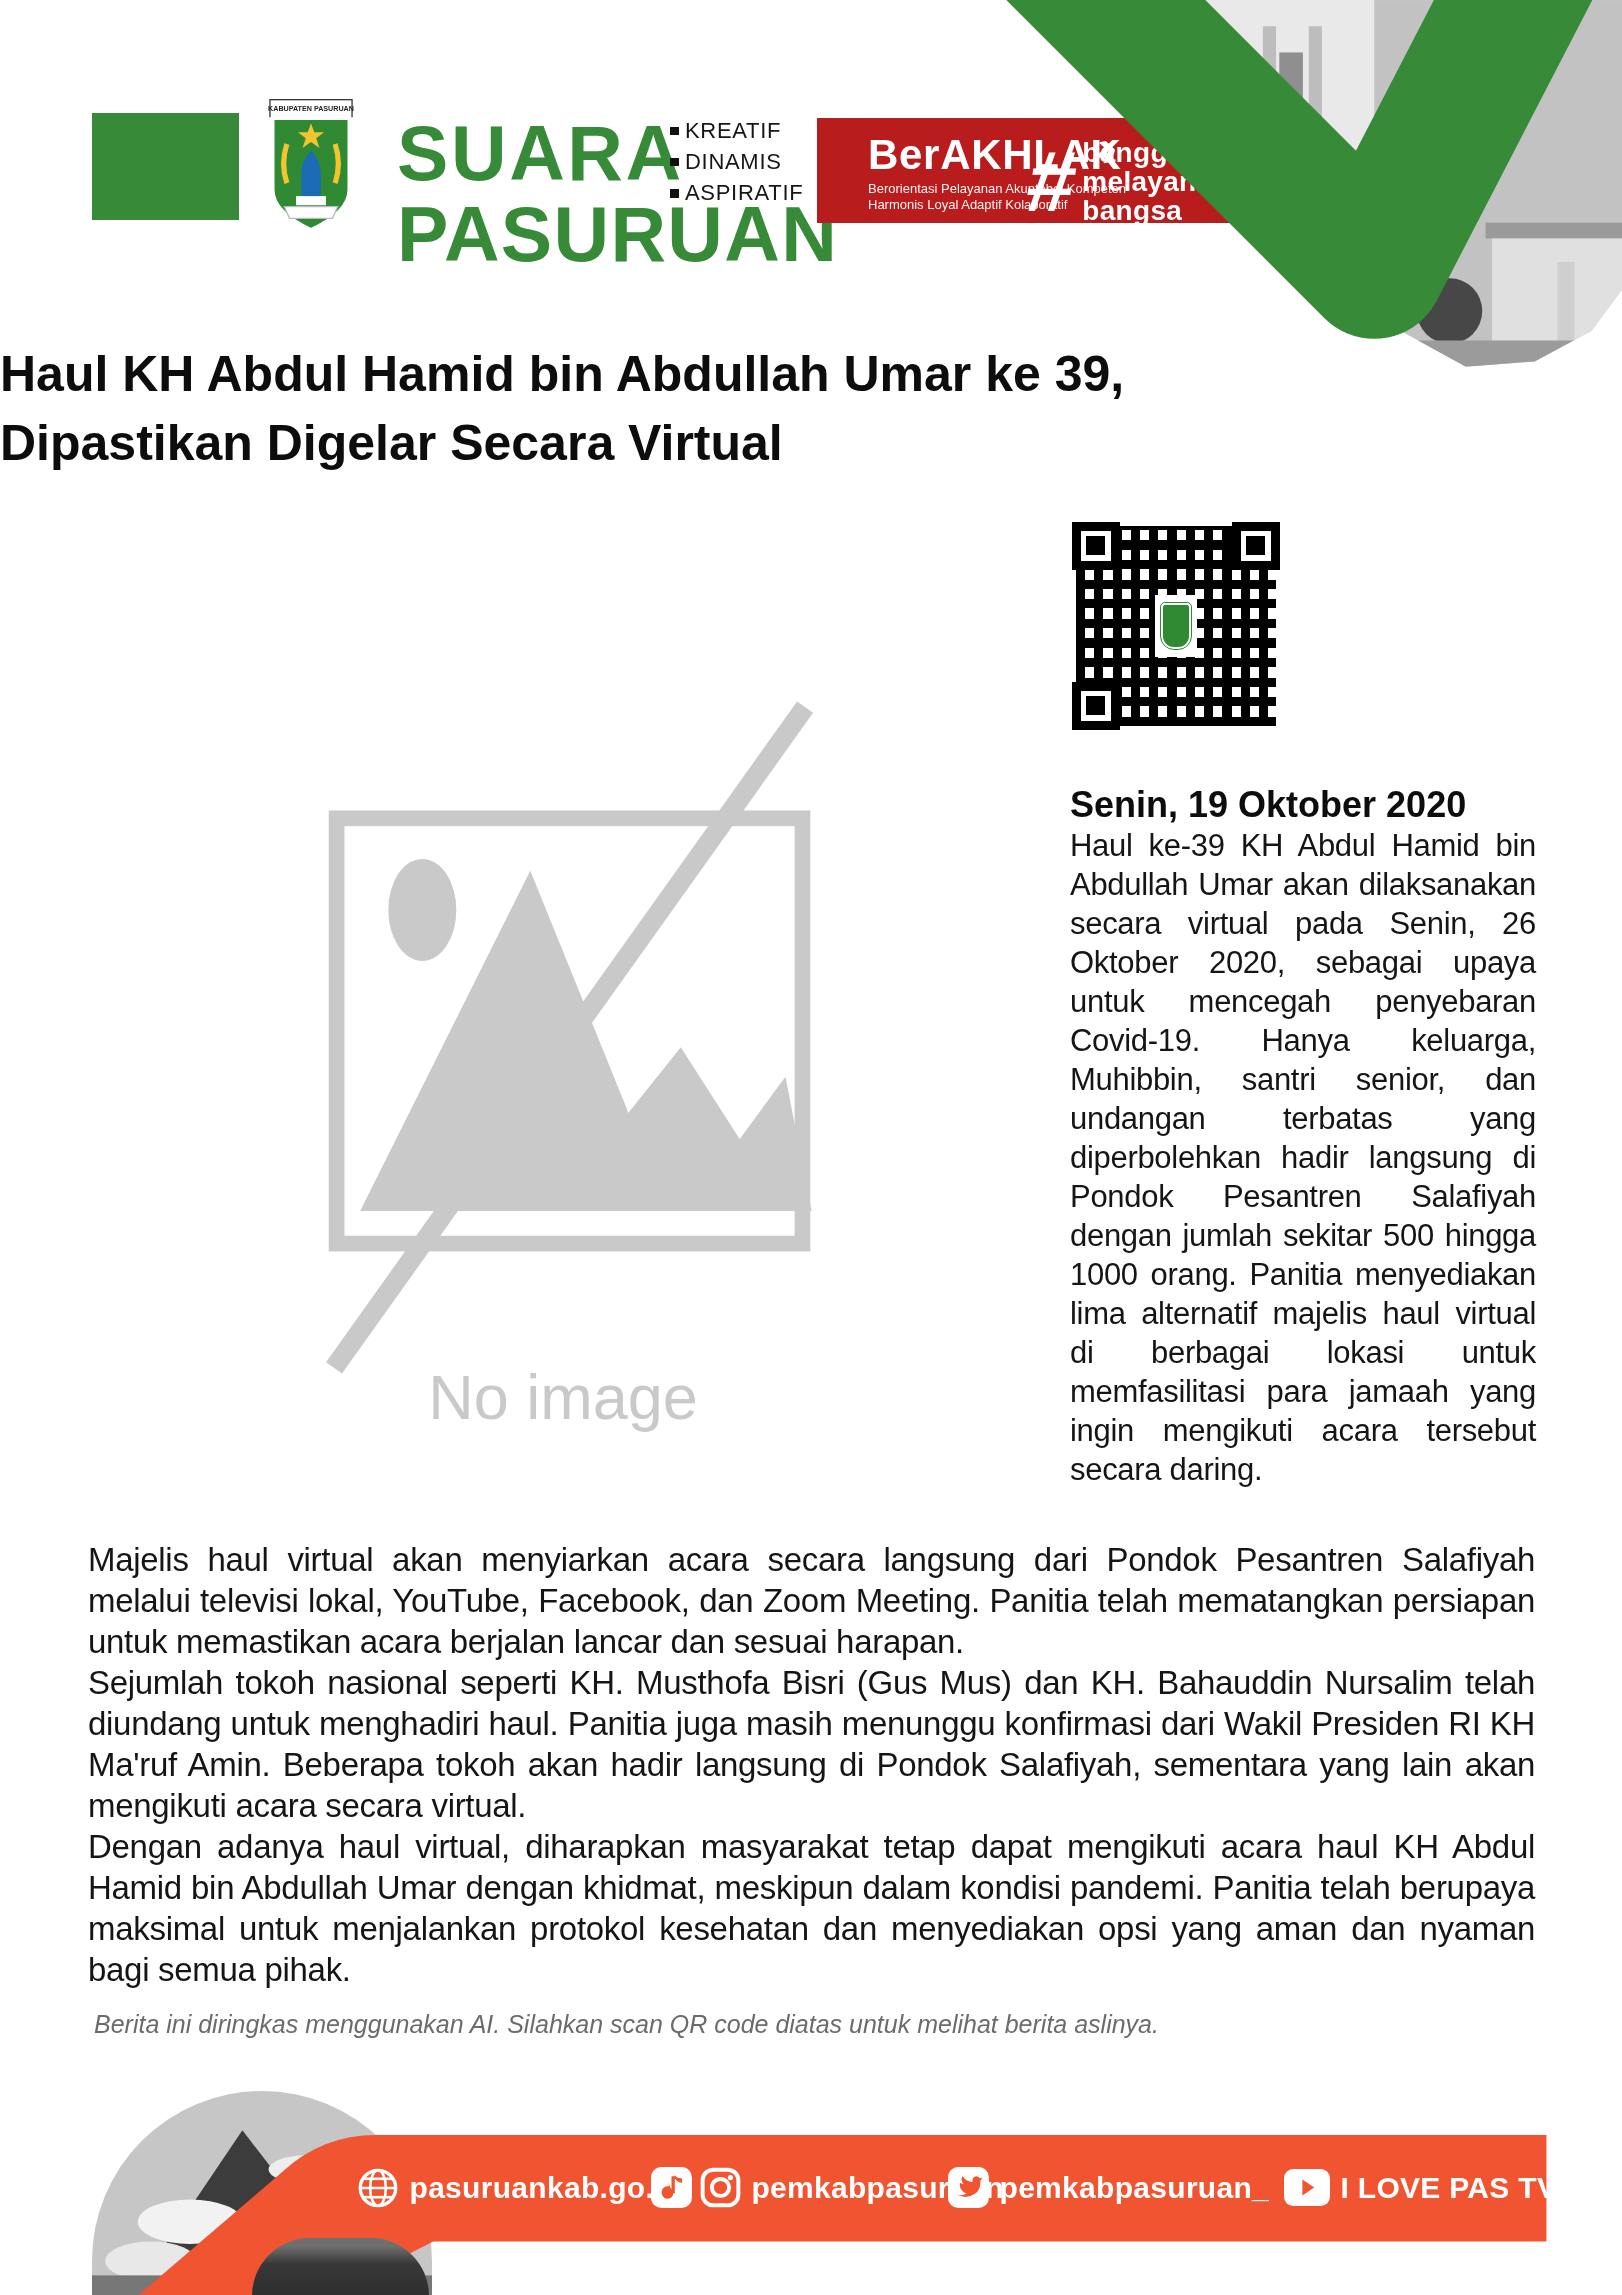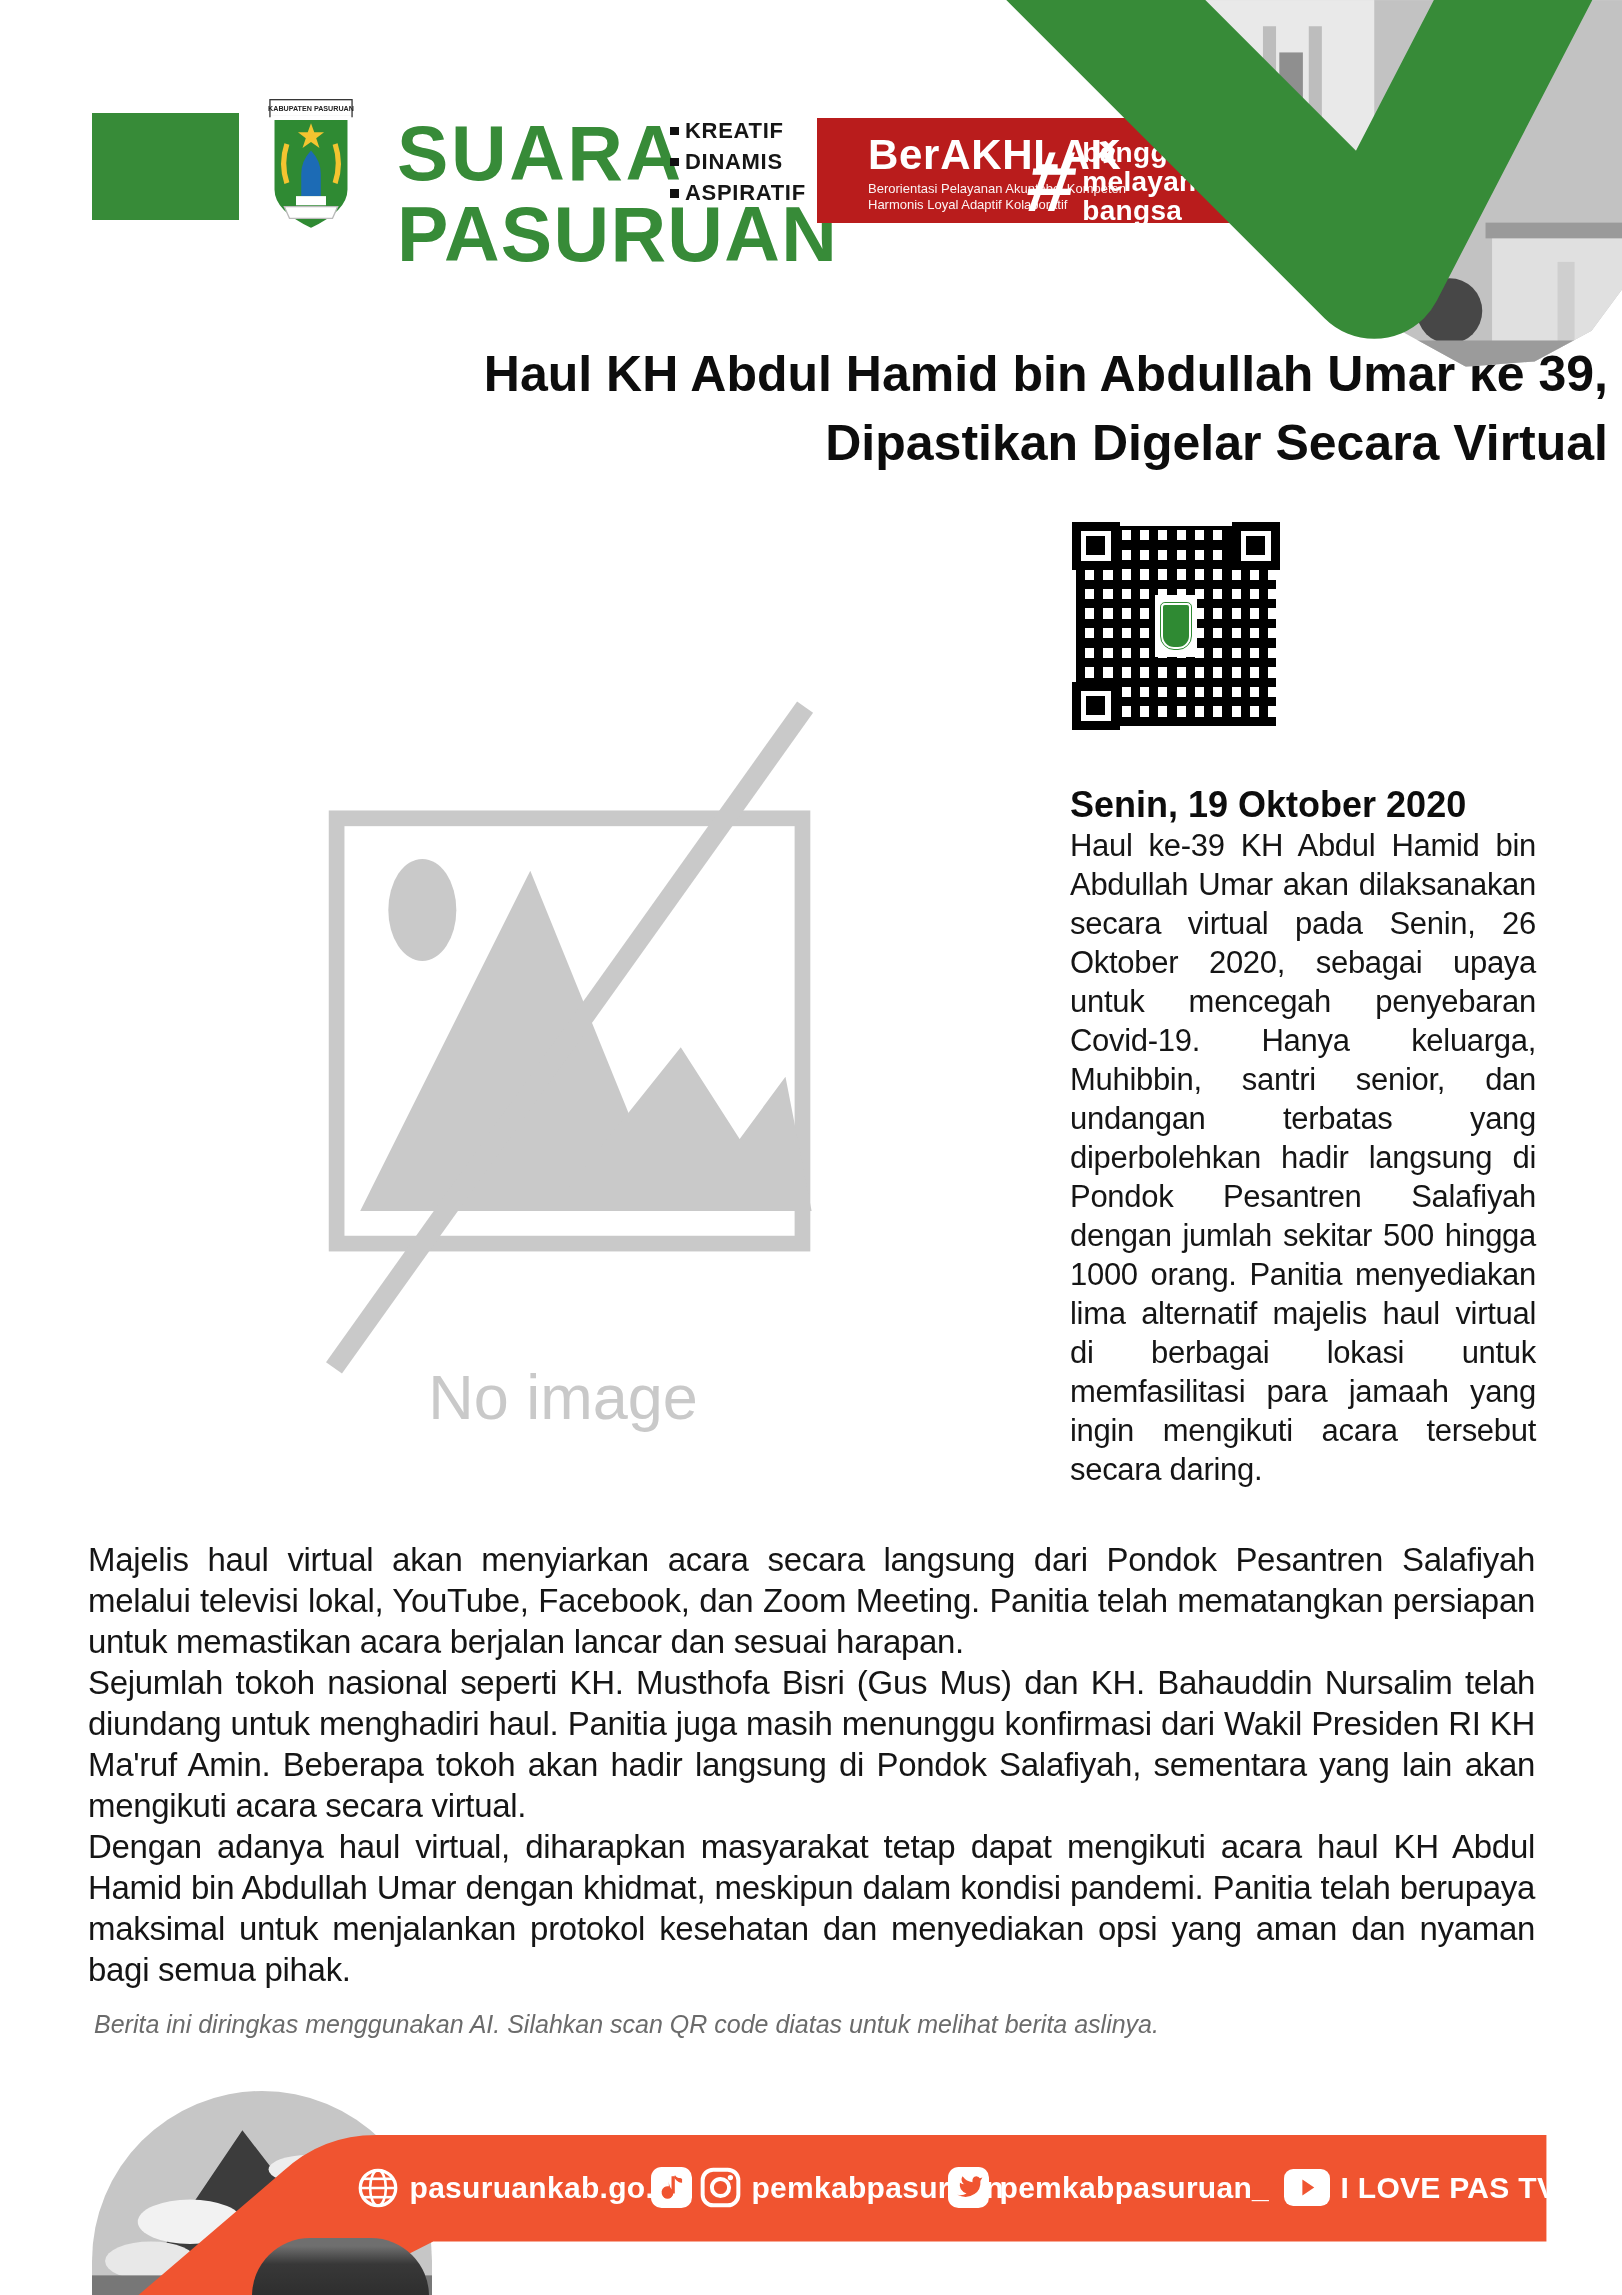--- a/index.html
+++ b/index.html
@@ -9,35 +9,35 @@
 
   
   .logo-block{left:92px;top:113px;width:147px;height:107px;background:#378b38;}
   .crest{left:253px;top:98px;width:116px;height:135px;}
   .brand{left:397px;top:103px;line-height:1;color:#378b38;font-weight:bold;}
   .brand .l1{font-size:77px;letter-spacing:2.6px;margin-top:12px;}
   .brand .l2{font-size:77px;letter-spacing:1.3px;margin-top:3.9px;}
   .tagline{left:670px;top:118px;}
   .tagline .row{display:flex;align-items:center;margin-bottom:5.2px;}
   .tagline .sq{width:8.5px;height:8.5px;background:#111;margin-right:6.5px;}
-  .tagline .tx{font-size:22px;font-weight:bold;letter-spacing:0.7px;color:#161616;}
+  .tagline .tx{font-size:22px;font-weight:normal;letter-spacing:0.7px;color:#161616;}
 
   .strip{left:817px;top:118px;width:466px;height:105px;background:#b91c1c;z-index:2;}
   .berakhlak{position:absolute;left:51px;top:15.7px;color:#fff;}
   .berakhlak .t{font-size:42px;font-weight:bold;letter-spacing:0.7px;line-height:1;}
   .berakhlak .chev{position:absolute;left:230px;top:-18.3px;font-size:55px;font-weight:bold;transform:rotate(-12deg);}
   .berakhlak .s{font-size:13px;line-height:16.4px;margin-top:5.2px;opacity:.95;}
   .hashtag{position:absolute;left:211px;top:19.6px;display:flex;align-items:center;color:#fff;}
   .hashtag .sym{font-size:86px;font-weight:800;transform:skewX(-8deg);line-height:1;margin-right:6.5px;}
   .hashtag .words{font-size:28px;font-weight:bold;line-height:29px;letter-spacing:0.3px;}
 
   .hero-svg{left:916px;top:0;width:707px;height:406px;z-index:3;}
 
   
-  .title{left:0;top:340px;width:1608px;text-align:right;font-weight:bold;font-size:50px;line-height:69px;color:#0d0d0d;}
+  .title{left:0;top:340px;width:1608px;text-align:left;font-weight:bold;font-size:50px;line-height:69px;color:#0d0d0d;}
   .qr{left:1072px;top:522px;width:208px;height:208px;background:#fff;}
   .qr .pat{position:absolute;inset:3.9px;
      background:
        repeating-linear-gradient(90deg,#000 0 9.2px,transparent 9.2px 18.3px),
        repeating-linear-gradient(0deg,#000 0 9.2px,#fff 9.2px 19.6px);}
   .finder{position:absolute;width:48px;height:48px;background:#fff;border:9.8px solid #000;box-sizing:border-box;}
   .finder::after{content:"";position:absolute;left:4.6px;top:4.6px;width:19.6px;height:19.6px;background:#000;}
   .qr .c1{left:0;top:0;} .qr .c2{right:0;top:0;} .qr .c3{left:0;bottom:0;}
   .qr .logo{position:absolute;left:83px;top:73px;width:42px;height:62px;background:#fff;
             display:flex;align-items:center;justify-content:center;}

